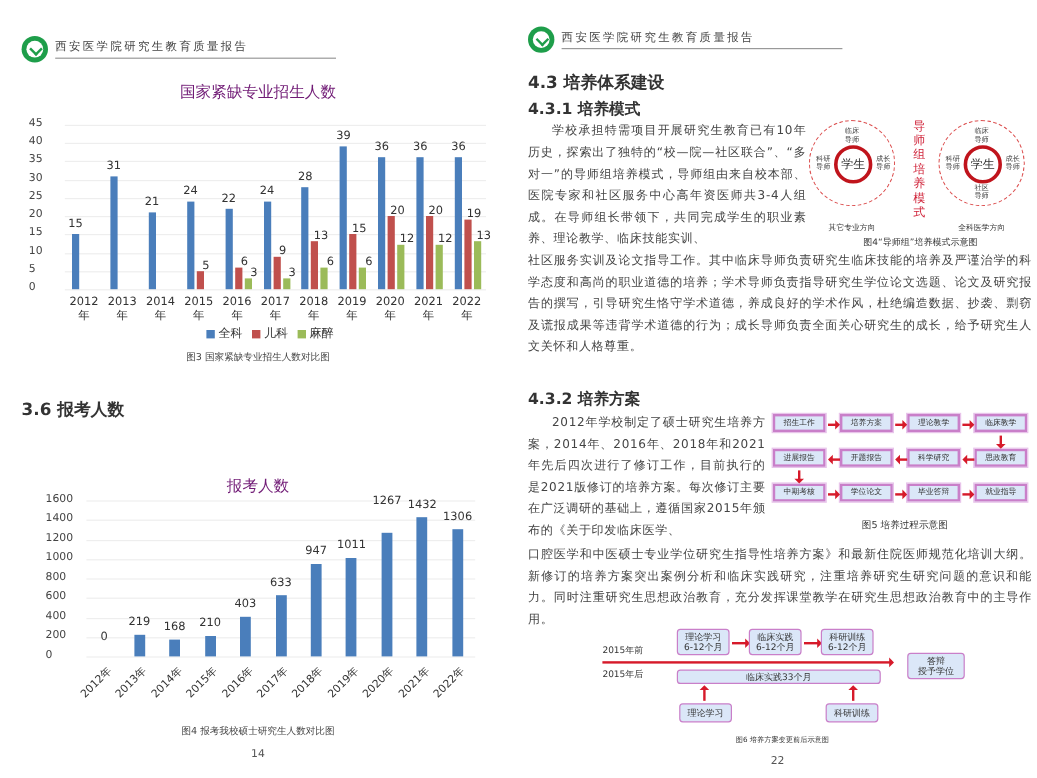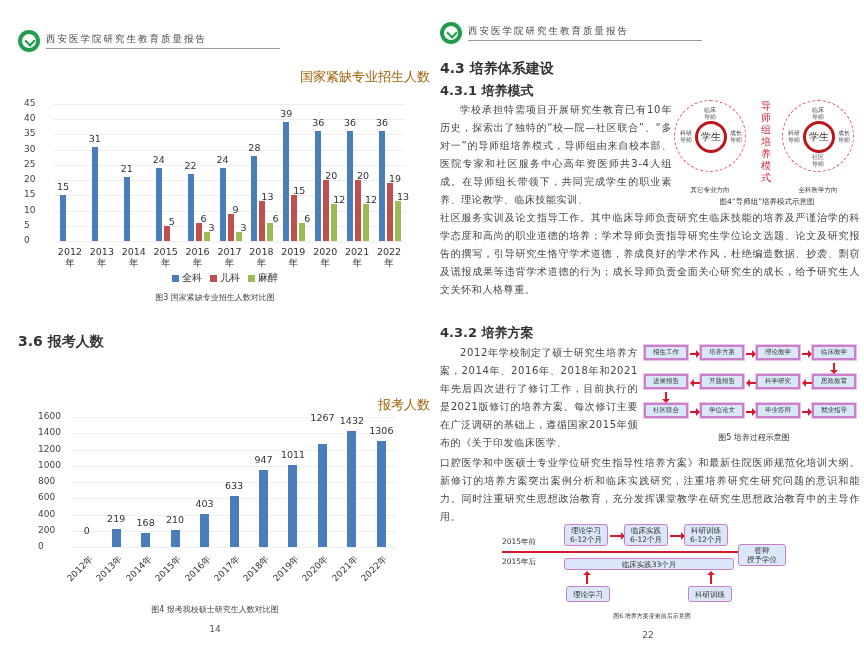--- a/index.html
+++ b/index.html
@@ -6,21 +6,21 @@
   html, body { width: 864px; height: 648px; background: #ffffff; overflow: hidden; }
   body { font-family: "DejaVu Sans", "Liberation Sans", sans-serif; color: #333; position: relative; }
   .page { position: absolute; top: 0; height: 648px; background: #fff; }
   .page.left { left: 0; width: 430px; }
   .page.right { left: 432px; width: 432px; }
   .header { position: absolute; top: 30px; display: flex; align-items: center; }
   .logo { width: 22px; height: 22px; border-radius: 50%; background: #1e9e4a; position: relative; flex: none; }
   .logo::before { content: ""; position: absolute; left: 4px; top: 4px; width: 14px; height: 14px; border-radius: 50%; background: #fff; }
   .logo::after { content: ""; position: absolute; left: 8px; top: 7px; width: 6px; height: 6px; border-left: 2px solid #1e9e4a; border-bottom: 2px solid #1e9e4a; transform: rotate(-45deg); }
   .header-title { margin-left: 6px; font-size: 9.5px; letter-spacing: 2px; color: #444; border-bottom: 1px solid #999; width: 234px; padding-bottom: 2px; }
-  .chart-title { position: absolute; font-size: 13px; color: #a16207; text-align: right; width: 100%; }
+  .chart-title { position: absolute; font-size: 13px; color: #701a75; text-align: center; width: 100%; }
   .axis-label { position: absolute; font-size: 9px; color: #444; text-align: left; width: 22px; }
   .gridline { position: absolute; height: 1px; background: #eeeeee; }
   .bar { position: absolute; }
   .bar-label { position: absolute; font-size: 9.5px; color: #333; text-align: center; width: 24px; margin-left: -12px; }
   .x-label { position: absolute; font-size: 9.5px; color: #333; text-align: center; }
   .x-label-rot { position: absolute; font-size: 9px; color: #333; transform: rotate(-45deg); transform-origin: right top; white-space: nowrap; }
   .legend { position: absolute; display: flex; gap: 8px; font-size: 10px; color: #333; }
   .legend-item { display: flex; align-items: center; gap: 3px; }
   .swatch { width: 7px; height: 7px; display: inline-block; }
   .caption { position: absolute; font-size: 8px; color: #444; text-align: center; width: 100%; }
@@ -265,21 +265,21 @@
   <div style="position:absolute;left:212px;top:345px;width:220px;height:100px;">
     <div id="flow-boxes">
         <div class="flow-box" style="left: 0px; top: 0px;">招生工作</div>
         <div class="flow-box" style="left: 56px; top: 0px;">培养方案</div>
         <div class="flow-box" style="left: 112px; top: 0px;">理论教学</div>
         <div class="flow-box" style="left: 168px; top: 0px;">临床教学</div>
         <div class="flow-box" style="left: 0px; top: 29px;">进展报告</div>
         <div class="flow-box" style="left: 56px; top: 29px;">开题报告</div>
         <div class="flow-box" style="left: 112px; top: 29px;">科学研究</div>
         <div class="flow-box" style="left: 168px; top: 29px;">思政教育</div>
-        <div class="flow-box" style="left: 0px; top: 58px;">社区联合</div>
+        <div class="flow-box" style="left: 0px; top: 58px;">中期考核</div>
         <div class="flow-box" style="left: 56px; top: 58px;">学位论文</div>
         <div class="flow-box" style="left: 112px; top: 58px;">毕业答辩</div>
         <div class="flow-box" style="left: 168px; top: 58px;">就业指导</div>
         <div class="arrow-r" style="left: 46px; top: 8px; width: 7px;"></div>
         <div class="arrow-l" style="left: 49px; top: 37px; width: 7px;"></div>
         <div class="arrow-r" style="left: 46px; top: 66px; width: 7px;"></div>
         <div class="arrow-r" style="left: 102px; top: 8px; width: 7px;"></div>
         <div class="arrow-l" style="left: 105px; top: 37px; width: 7px;"></div>
         <div class="arrow-r" style="left: 102px; top: 66px; width: 7px;"></div>
         <div class="arrow-r" style="left: 158px; top: 8px; width: 7px;"></div>
@@ -300,21 +300,21 @@
 
     <div class="plan-box" style="left:72px;top:4px;width:44px;height:22px;white-space:pre;">理论学习
 6-12个月</div>
     <div class="arrow-r" style="left:118px;top:15px;width:12px;"></div>
     <div class="plan-box" style="left:132px;top:4px;width:44px;height:22px;white-space:pre;">临床实践
 6-12个月</div>
     <div class="arrow-r" style="left:178px;top:15px;width:12px;"></div>
     <div class="plan-box" style="left:192px;top:4px;width:44px;height:22px;white-space:pre;">科研训练
 6-12个月</div>
 
-    <div class="plan-box" style="left:246px;top:24px;width:48px;height:22px;white-space:pre;">答辩
+    <div class="plan-box" style="left:264px;top:24px;width:48px;height:22px;white-space:pre;">答辩
 授予学位</div>
 
     <div class="plan-box" style="left:72px;top:38px;width:170px;height:12px;">临床实践33个月</div>
     <div class="arrow-u" style="left:94px;top:54px;height:10px;"></div>
     <div class="arrow-u" style="left:218px;top:54px;height:10px;"></div>
     <div class="plan-box" style="left:74px;top:66px;width:44px;height:16px;">理论学习</div>
     <div class="plan-box" style="left:196px;top:66px;width:44px;height:16px;">科研训练</div>
 
     <div class="small-cap" style="left:0;top:92px;width:320px;font-size:6px;">图6 培养方案变更前后示意图</div>
   </div>

